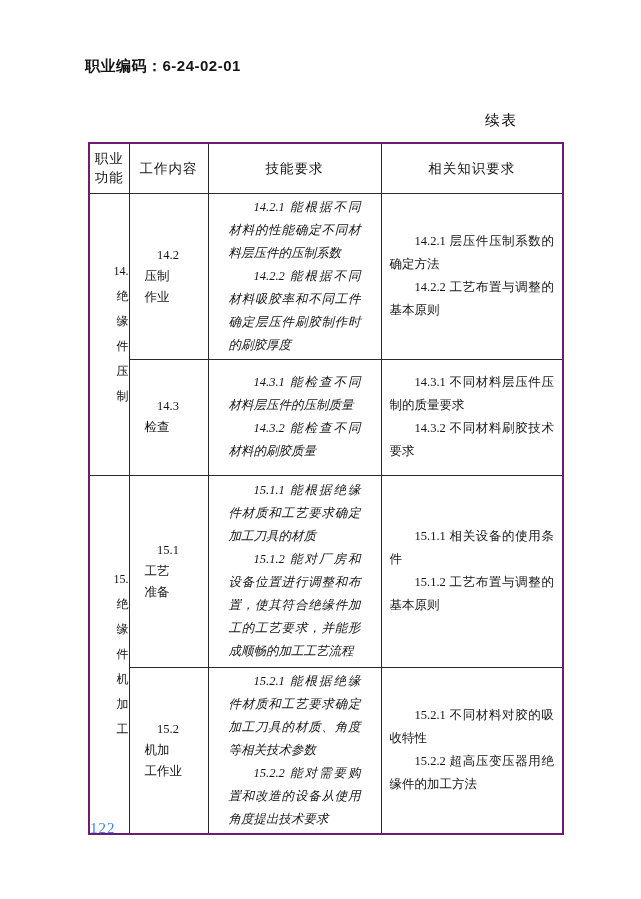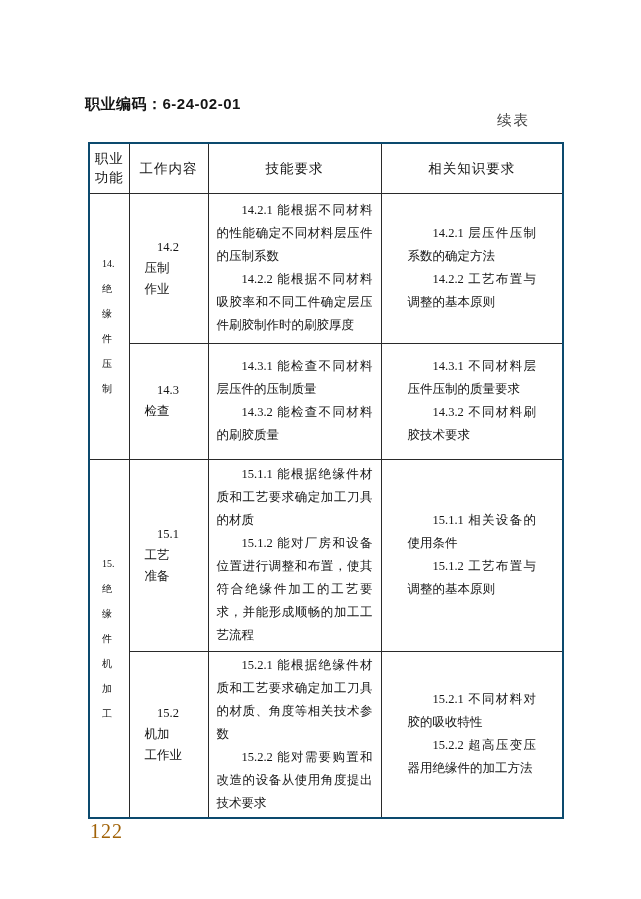--- a/index.html
+++ b/index.html
@@ -8,72 +8,71 @@
     width: 641px; height: 899px;
     position: relative;
     font-family: "Liberation Serif", "DejaVu Serif", serif;
     color: #111;
   }
   .occupation-code {
     position: absolute; left: 85px; top: 57px;
     font-family: "Liberation Sans", "DejaVu Sans", sans-serif;
     font-weight: 700; font-size: 15px; letter-spacing: 0.5px;
     color: #151515;
-    margin-top: 38px;
   }
   .continued-label {
-    position: absolute; left: 88px; top: 111px; width: 474px;
+    position: absolute; left: 76px; top: 111px; width: 474px;
     text-align: right; padding-right: 32px;
-    font-size: 14.5px; color: #404040; letter-spacing: 2px;
+    font-size: 14.5px; color: #000000; letter-spacing: 2px;
   }
   table.req-table {
     position: absolute; left: 88px; top: 142px;
     width: 474px;
     border-collapse: collapse; table-layout: fixed;
     font-size: 12.5px; color: #151515;
   }
   table.req-table td, table.req-table th {
     border: 1px solid #2a2a2a;
     vertical-align: middle;
     font-weight: normal;
   }
-  table.req-table { border: 2px solid #0c4a6e; }
+  table.req-table { border: 2px solid #701a75; }
   col.c-function { width: 40px; }
   col.c-work { width: 79px; }
   col.c-skill { width: 173px; }
   col.c-knowledge { width: 182px; }
 
   tr.header-row { height: 50px; }
   tr.row-14-2 { height: 150px; }
   tr.row-14-3 { height: 116px; }
   tr.row-15-1 { height: 192px; }
   tr.row-15-2 { height: 160px; }
 
   th.head-cell {
     text-align: center; font-size: 13.5px; line-height: 19px;
     white-space: pre-line; letter-spacing: 1px;
   }
   td.function-cell {
-    text-align: left; white-space: pre-line;
-    line-height: 25px; font-size: 10px; letter-spacing: 0;
-    padding: 2px 12px;
+    text-align: right; white-space: pre-line;
+    line-height: 25px; font-size: 12px; letter-spacing: 0;
+    padding: 2px 0;
   }
   td.work-cell {
     padding: 0 15px; line-height: 21px;
     white-space: pre-line; text-indent: 1em;
   }
-  td.skill-cell { padding: 2px 8px; }
-  td.knowledge-cell { padding: 2px 26px; }
+  td.skill-cell { padding: 2px 20px; font-style: italic; }
+  td.knowledge-cell { padding: 2px 8px; }
   td.skill-cell p, td.knowledge-cell p {
     text-indent: 2em; line-height: 23px;
     text-align: justify; text-justify: inter-character;
   }
   .page-number {
     position: absolute; left: 90px; top: 820px;
-    font-size: 20px; color: #a16207; letter-spacing: 1px; text-align: center;
+    font-size: 15px; color: #3b82f6; letter-spacing: 1px; text-align: center;
   }
 </style>
 </head>
 <body>
 
 <div class="occupation-code">职业编码：6-24-02-01</div>
 
 <div class="continued-label">续表</div>
 
 <table class="req-table">

